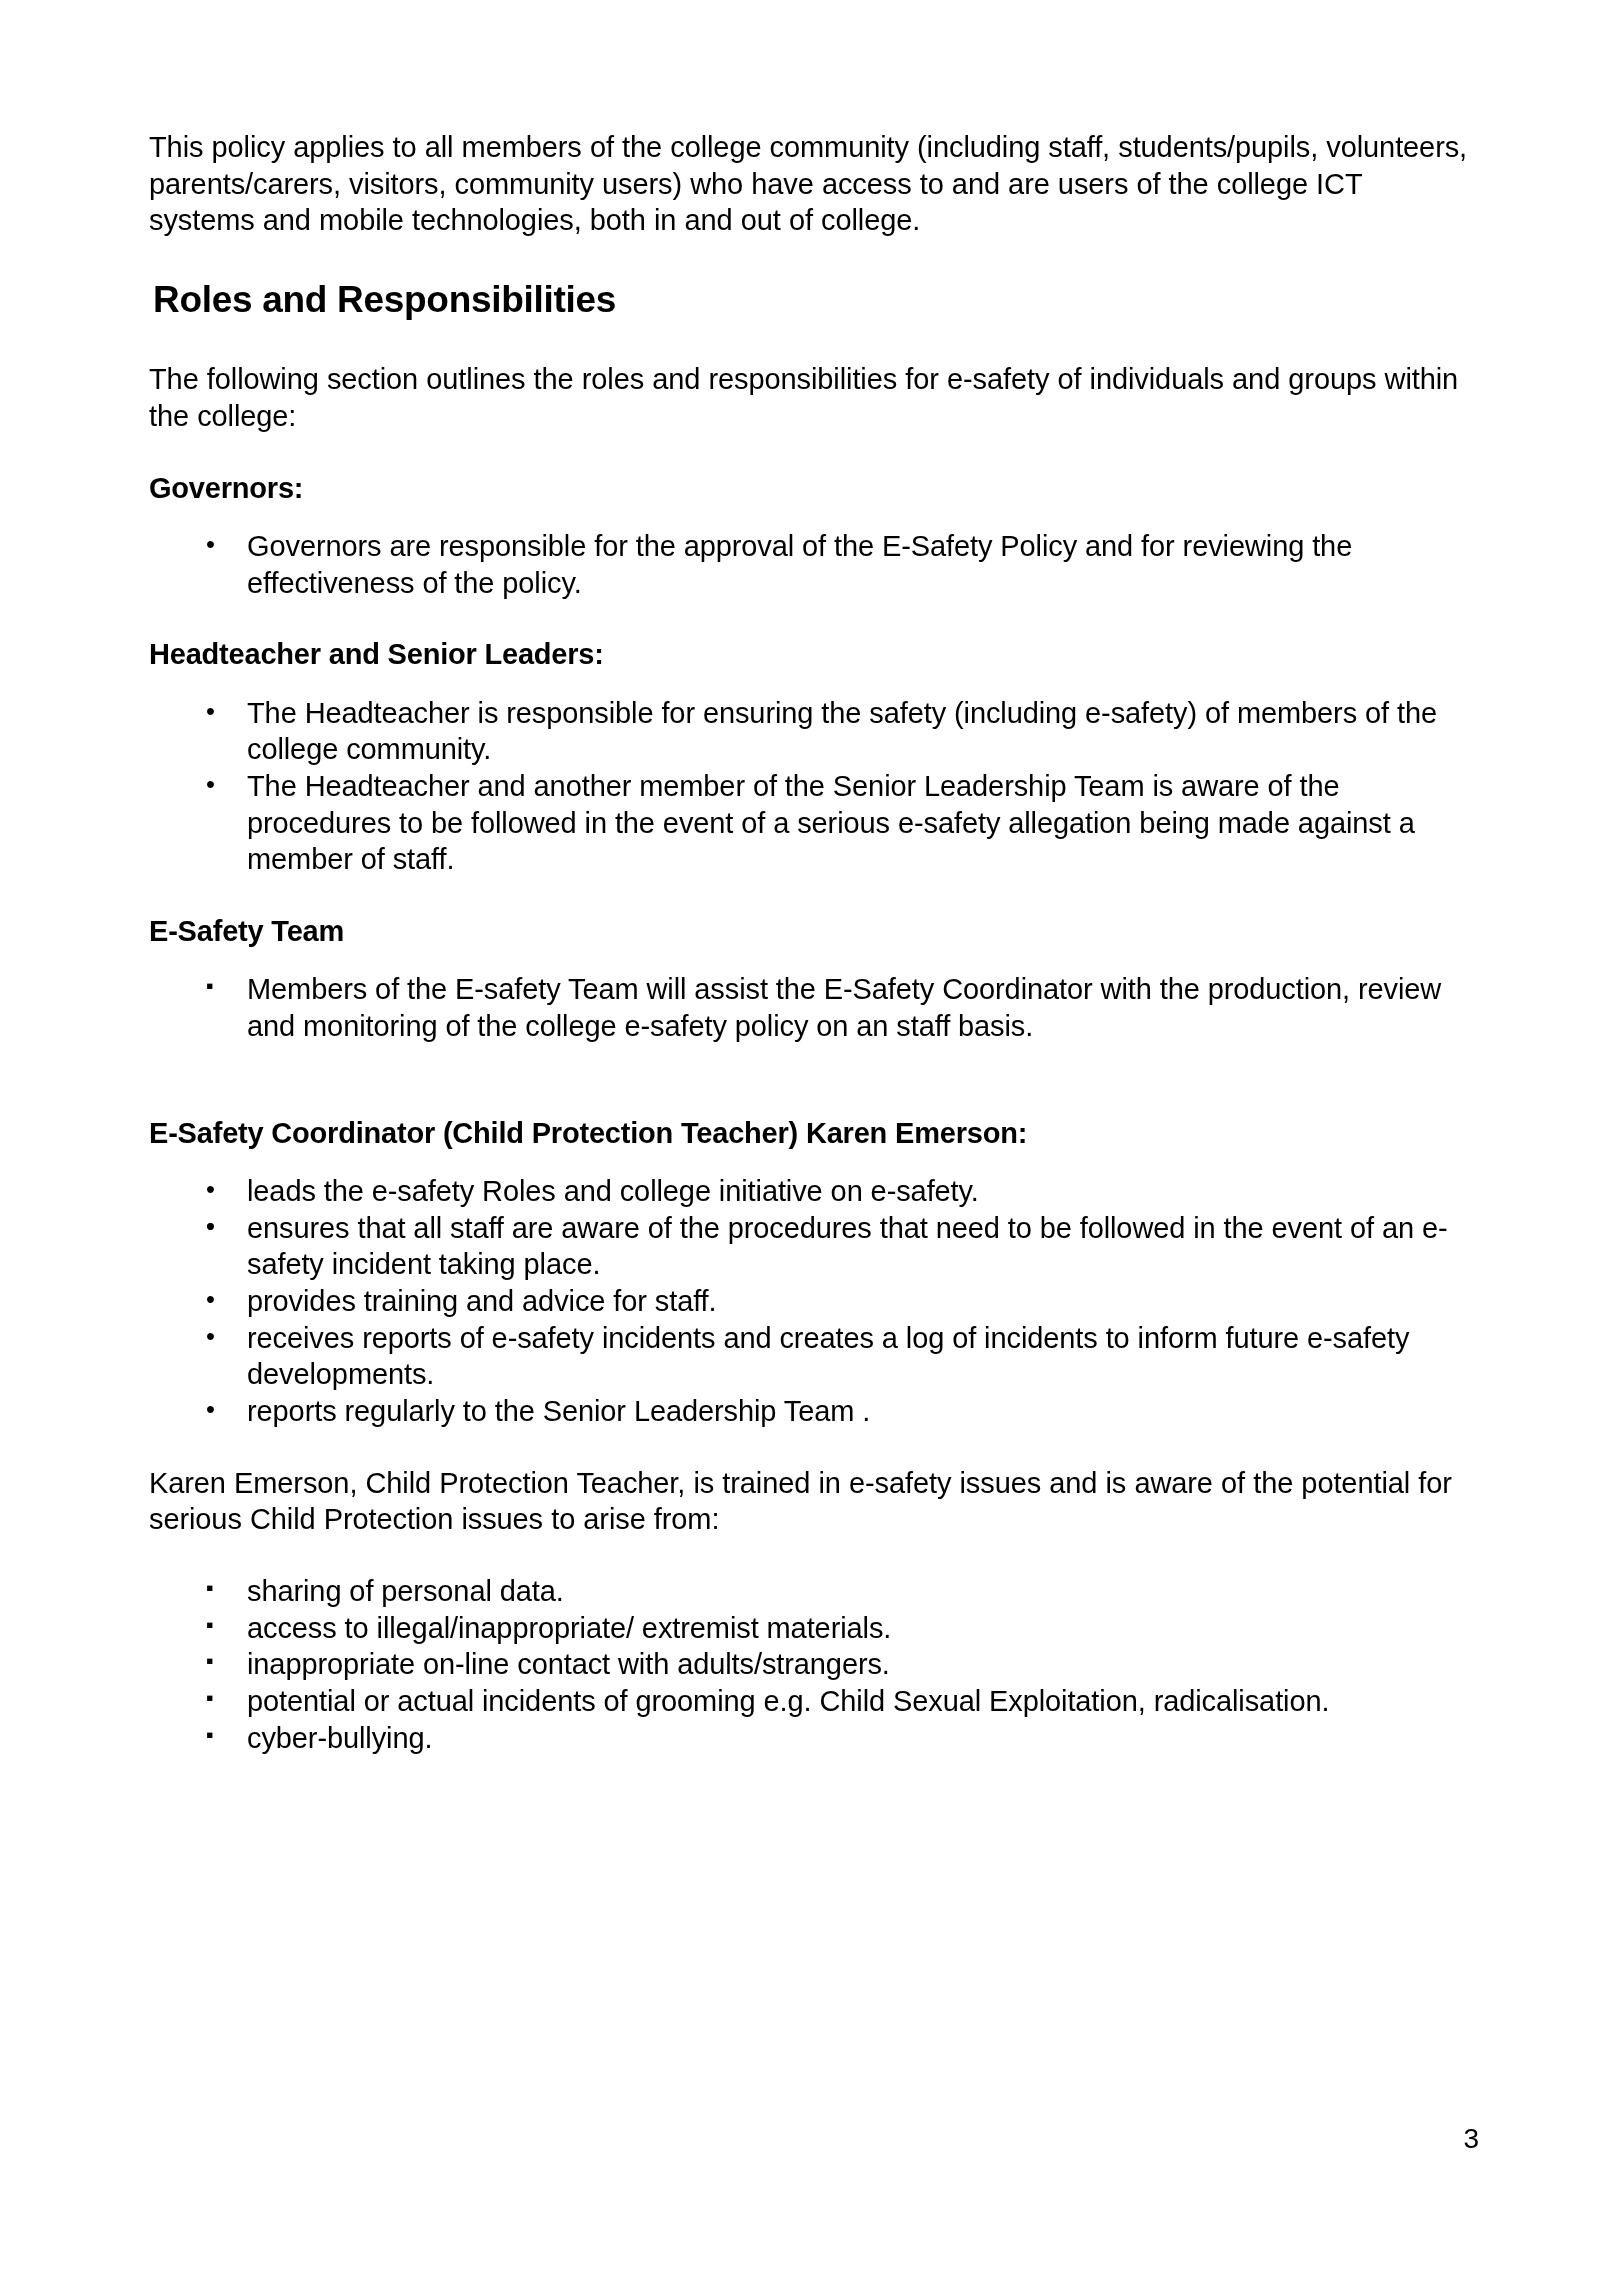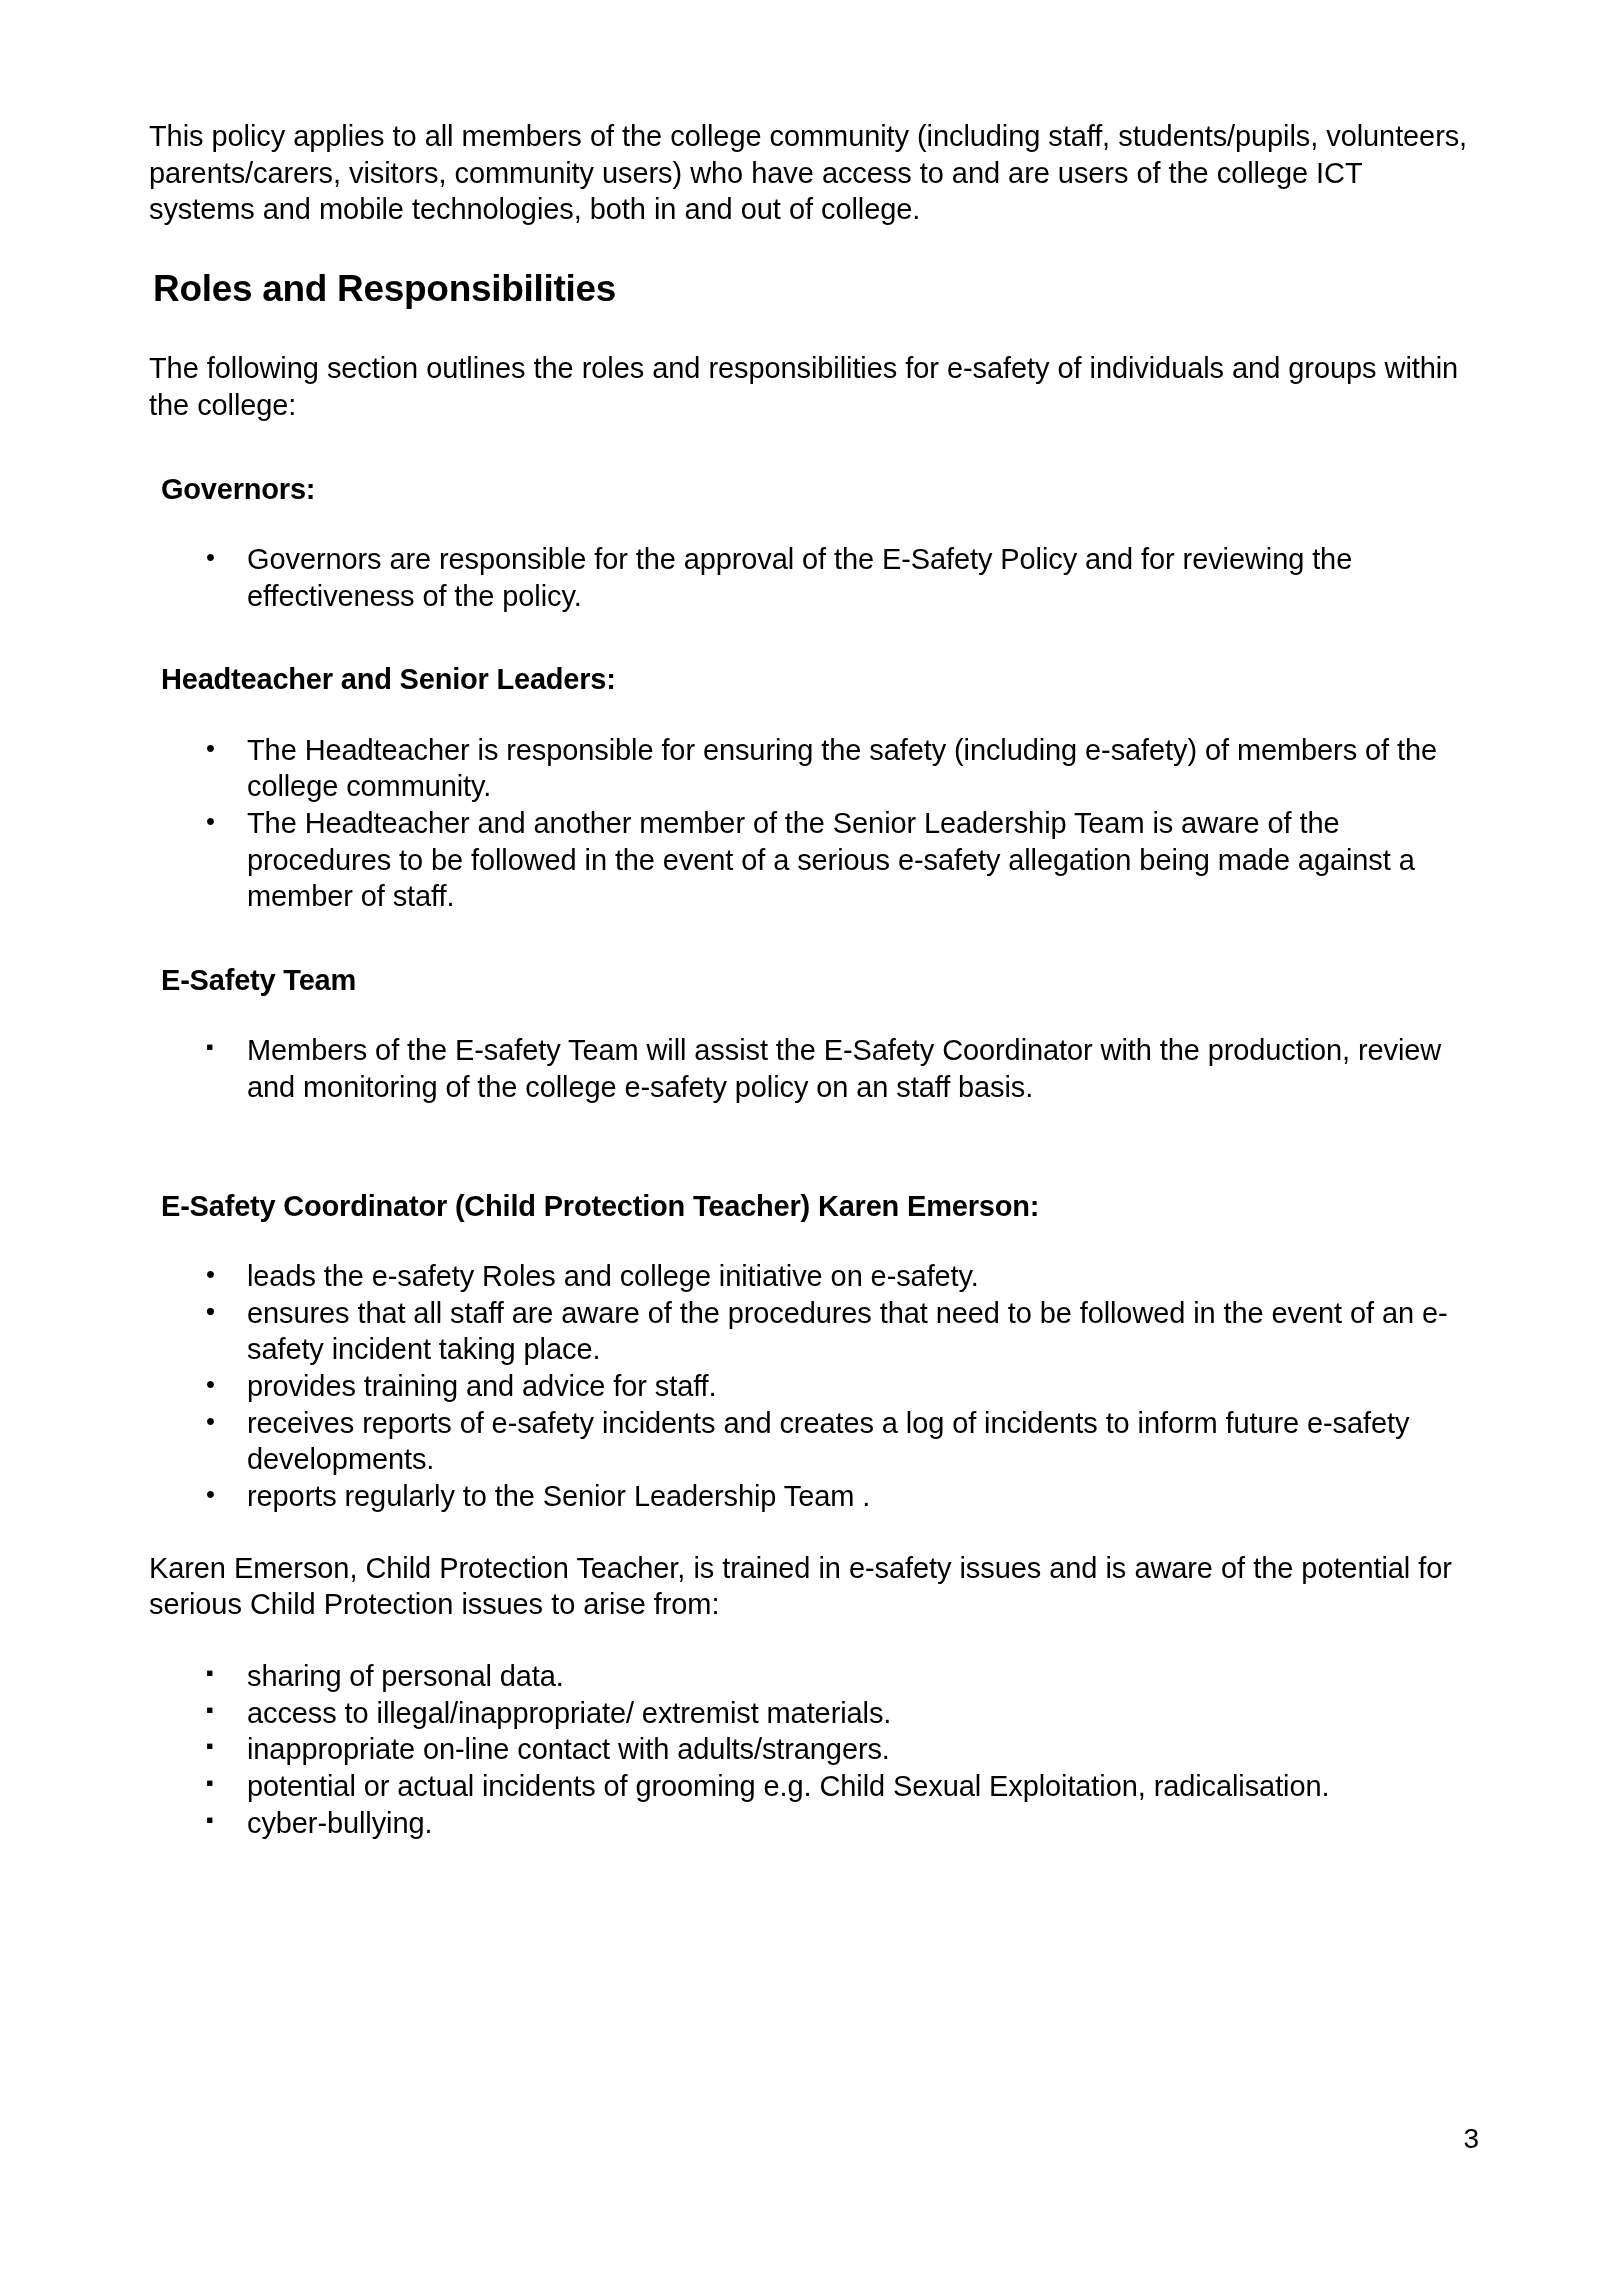--- a/index.html
+++ b/index.html
@@ -16,21 +16,21 @@
     width: 1621px;
     height: 2293px;
     background: #ffffff;
     box-sizing: border-box;
     padding: 0;
     overflow: hidden;
   }
   .content {
     position: absolute;
     left: 149px;
-    top: 118px;
+    top: 129px;
     width: 1323px;
   }
   p.body-text {
     font-size: 29px;
     line-height: 1.265;
     margin: 0 0 0 0;
     letter-spacing: -0.1px;
     word-spacing: 0.2px;
   }
   .para-gap {
@@ -43,21 +43,21 @@
     font-size: 37px;
     font-weight: bold;
     line-height: 1.2;
     margin: 4px;
     letter-spacing: -0.3px;
   }
   .sub-heading {
     font-size: 29px;
     font-weight: bold;
     line-height: 1.265;
-    margin: 12px;
+    margin: 0;
     letter-spacing: -0.2px;
   }
   ul.bullets {
     list-style: none;
     margin: 0;
     padding: 0;
   }
   ul.bullets li {
     position: relative;
     font-size: 29px;

